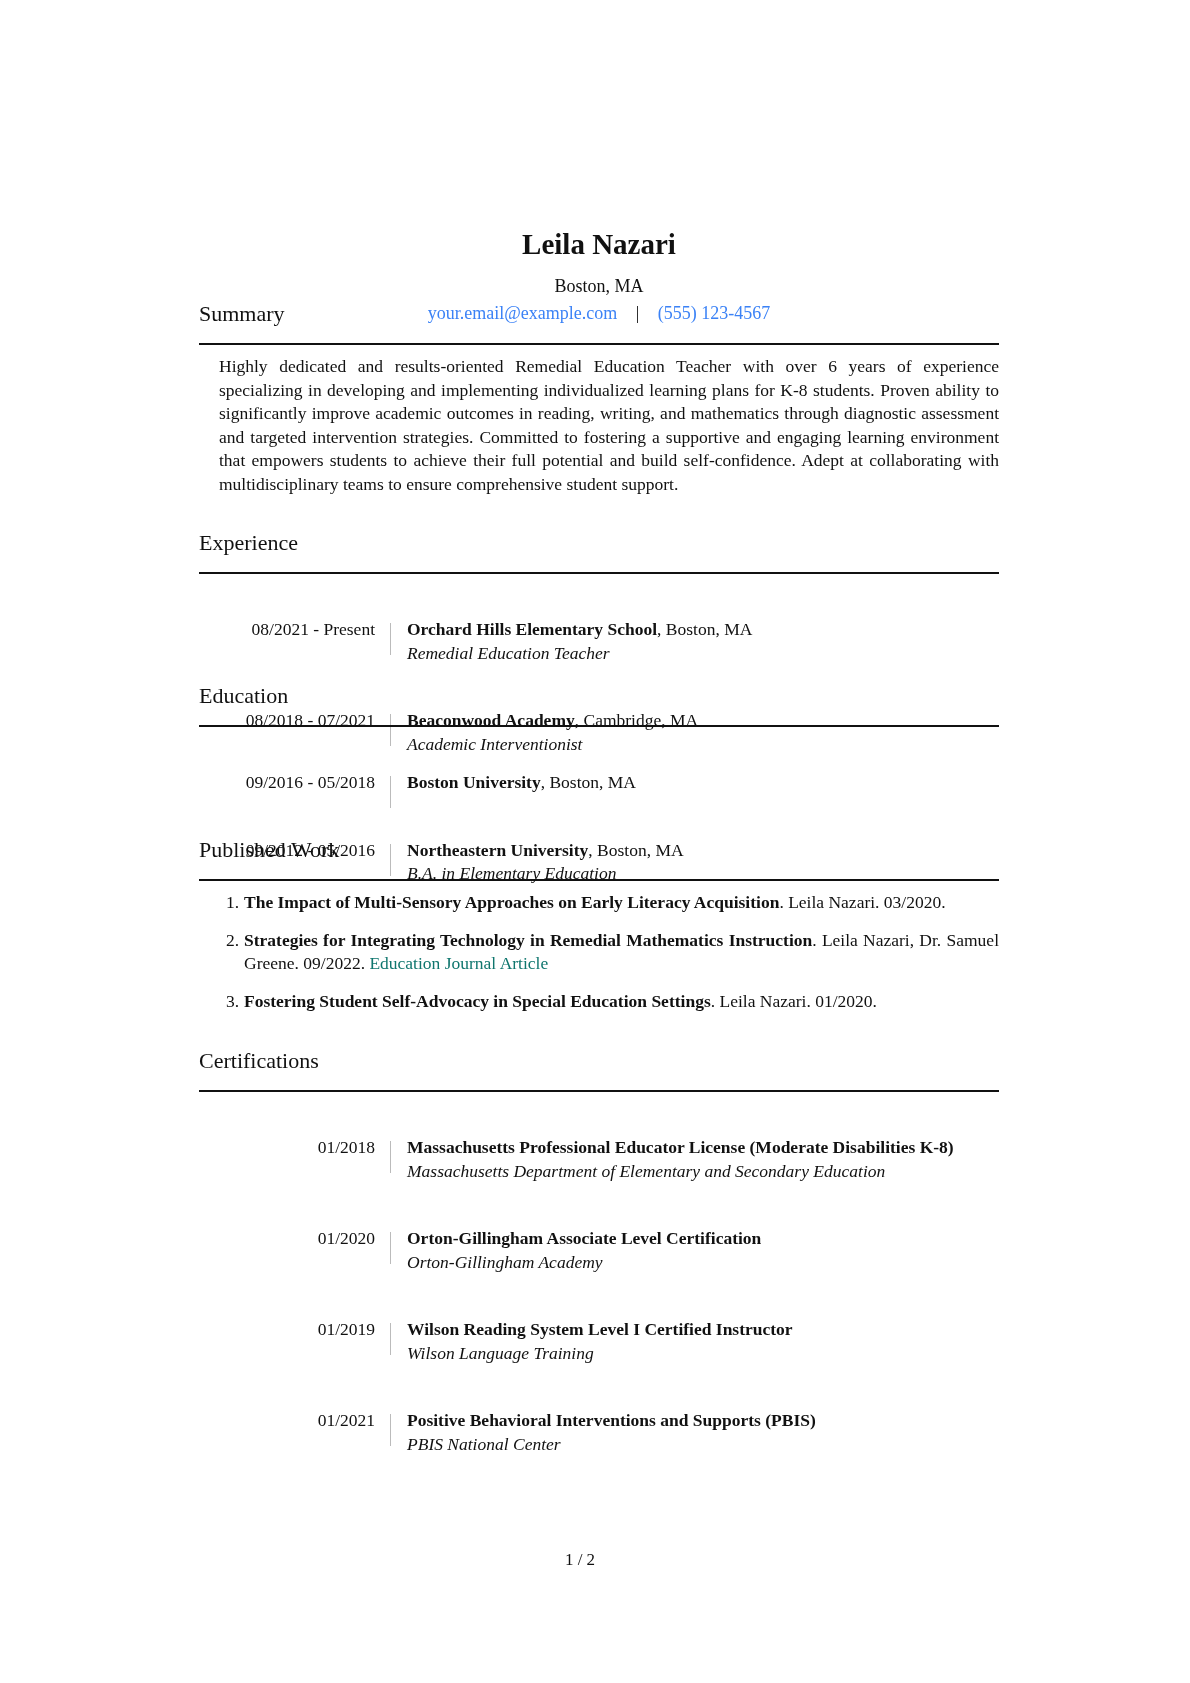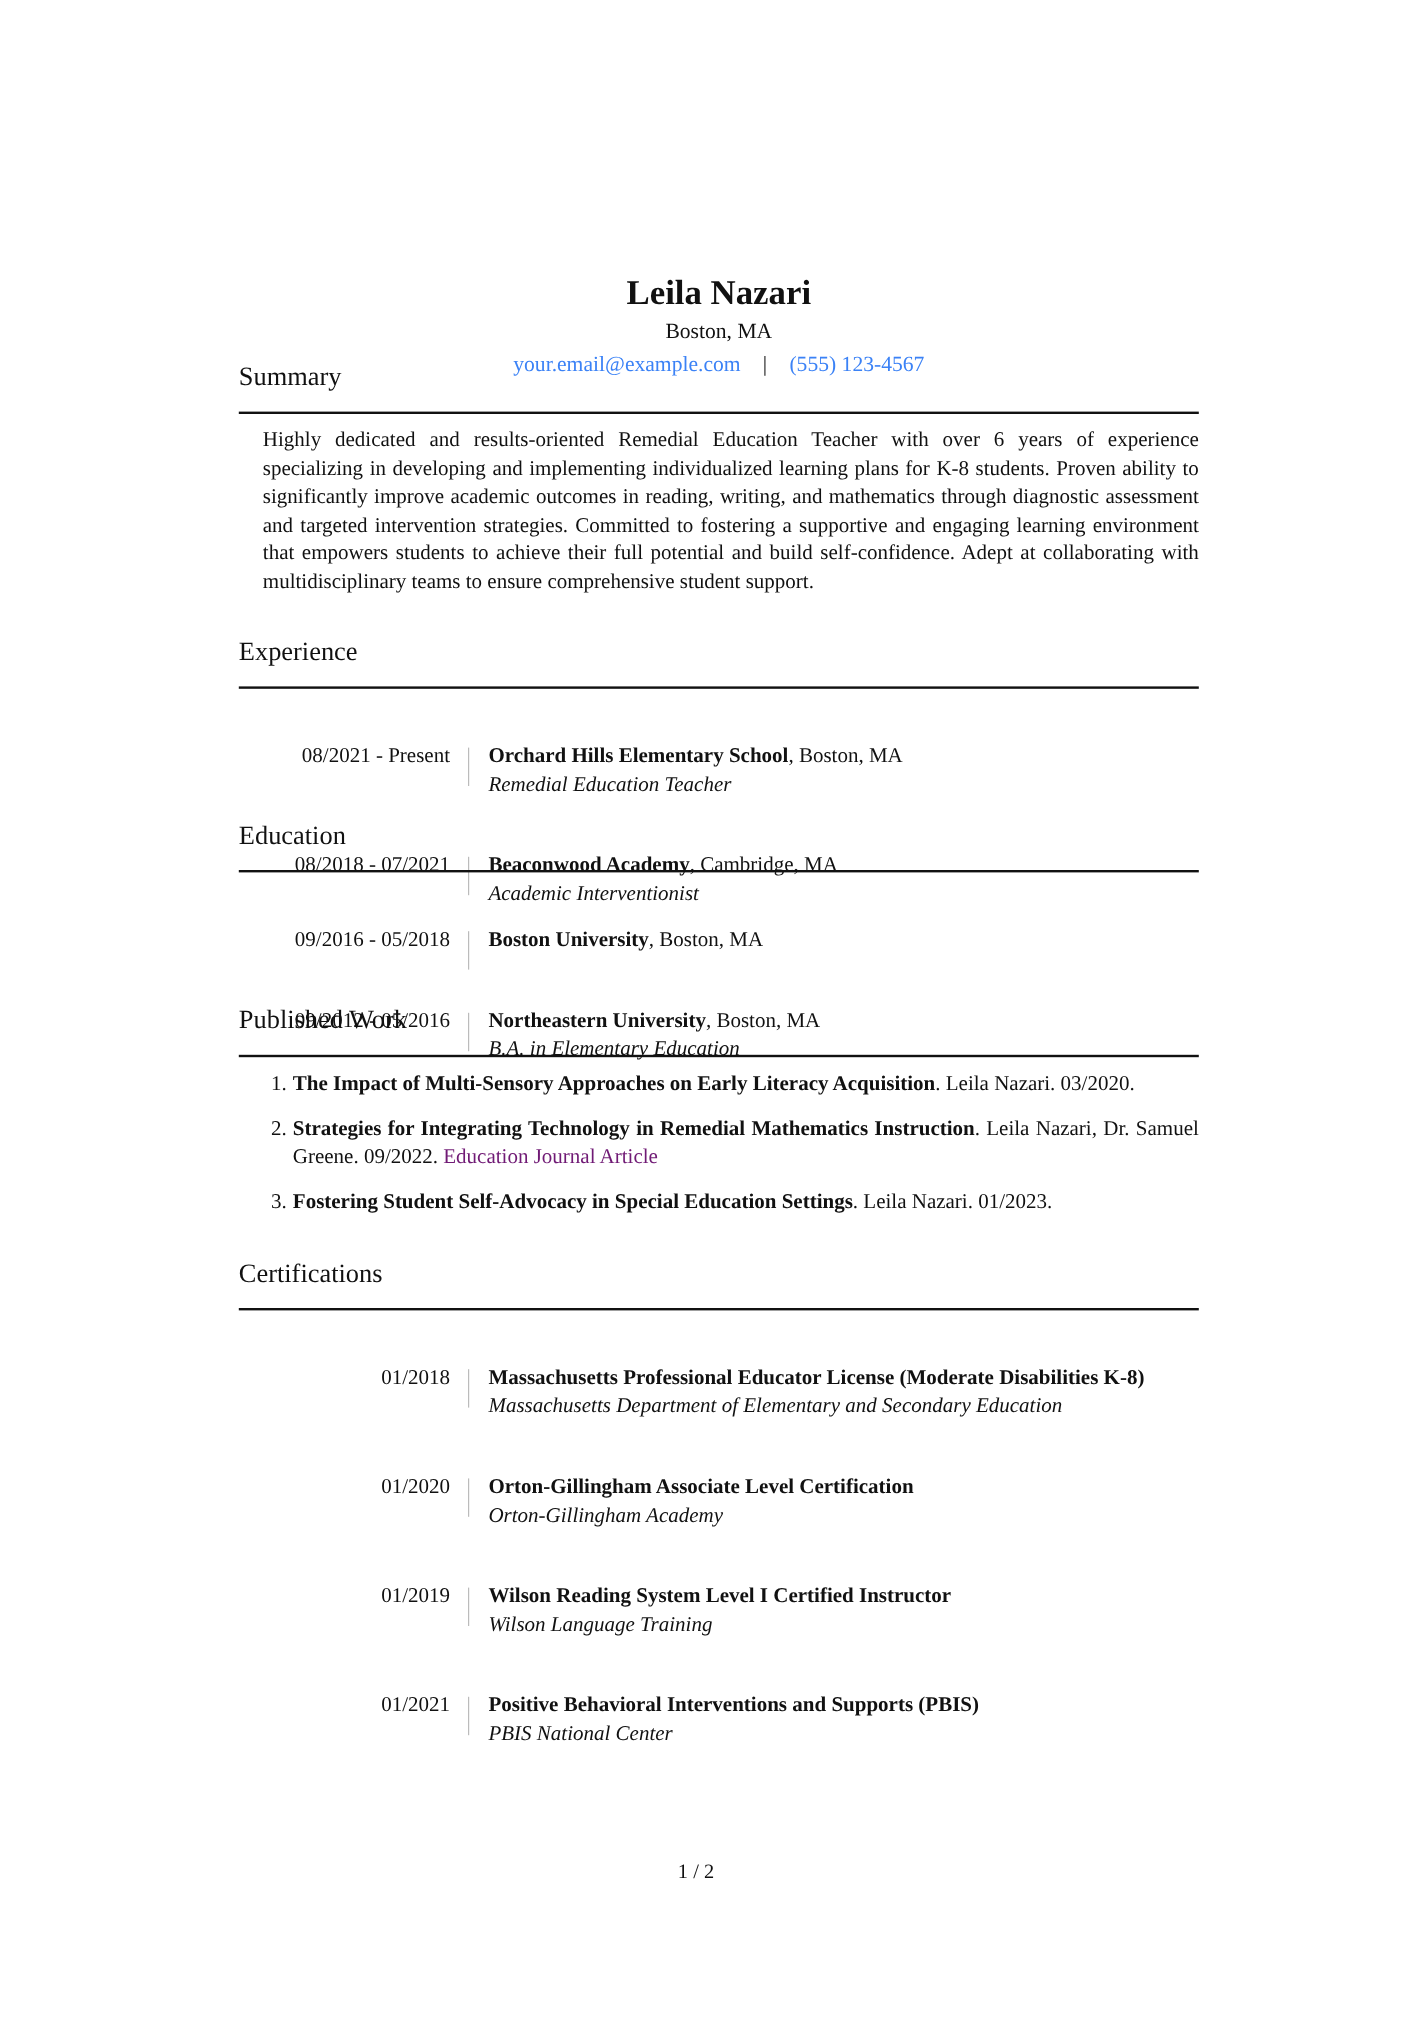--- a/index.html
+++ b/index.html
@@ -4,21 +4,21 @@
   <style>
     html, body { margin: 0; padding: 0; background: #ffffff; }
     body {
       width: 1190px; height: 1683px; position: relative;
       font-family: "Liberation Serif", "DejaVu Serif", serif;
       color: #111111;
     }
     .page { position: absolute; left: 199px; top: 0; width: 800px; }
     .header { position: absolute; left: 0; width: 800px; top: 190px; text-align: center; }
     .name { font-size: 29px; font-weight: bold; line-height: 36px; margin-top: 36px; }
-    .location { font-size: 18px; line-height: 28px; margin-top: 0; }
+    .location { font-size: 18px; line-height: 28px; margin-top: 10px; }
     .contact { font-size: 18px; line-height: 26px; }
     .contact a { color: #3b82f6; text-decoration: none; }
     .contact .sep { display: inline-block; margin: 0 14px; color: #111; }
 
     .section { position: absolute; left: 0; width: 800px; }
     .section-title {
       font-size: 22px; line-height: 28px; padding-bottom: 15px;
       border-bottom: 2px solid #111;
     }
     .summary-text {
@@ -34,21 +34,21 @@
     }
     .entry .body { padding-left: 16px; flex: 1; text-align: justify; }
     .entry .title { font-weight: bold; }
     .entry .sub { font-style: italic; }
 
     .pubs { margin: 10px 0 0 0; padding: 0; list-style: none; }
     .pub { display: flex; font-size: 17.5px; line-height: 23.5px; margin-bottom: 14px; }
     .pub .num { width: 40px; text-align: right; padding-right: 5px; flex-shrink: 0; }
     .pub .text { flex: 1; text-align: justify; }
     .pub .ptitle { font-weight: bold; }
-    .pub a { color: #701a75; text-decoration: none; }
+    .pub a { color: #0f766e; text-decoration: none; }
 
     .footer { position: absolute; top: 1550px; left: 0; width: 1160px; text-align: center; font-size: 17px; }
   </style>
 </head>
 <body>
 
 <div class="page">
 
   <div class="header">
     <div class="name">Leila Nazari</div>
@@ -110,21 +110,21 @@
       <li class="pub">
         <span class="num">1.</span>
         <span class="text"><span class="ptitle">The Impact of Multi-Sensory Approaches on Early Literacy Acquisition</span><span>. Leila Nazari. 03/2020.</span></span>
       </li>
       <li class="pub">
         <span class="num">2.</span>
         <span class="text"><span class="ptitle">Strategies for Integrating Technology in Remedial Mathematics Instruction</span><span>. Leila Nazari, Dr. Samuel Greene. 09/2022. </span><a>Education Journal Article</a></span>
       </li>
       <li class="pub">
         <span class="num">3.</span>
-        <span class="text"><span class="ptitle">Fostering Student Self-Advocacy in Special Education Settings</span><span>. Leila Nazari. 01/2023.</span></span>
+        <span class="text"><span class="ptitle">Fostering Student Self-Advocacy in Special Education Settings</span><span>. Leila Nazari. 01/2020.</span></span>
       </li>
     </ul>
   </div>
 
   <div class="section" style="top:1047px;">
     <div class="section-title">Certifications</div>
     <div class="entries">
       <div class="entry">
         <div class="date" style="">01/2018</div>
         <div class="body">

